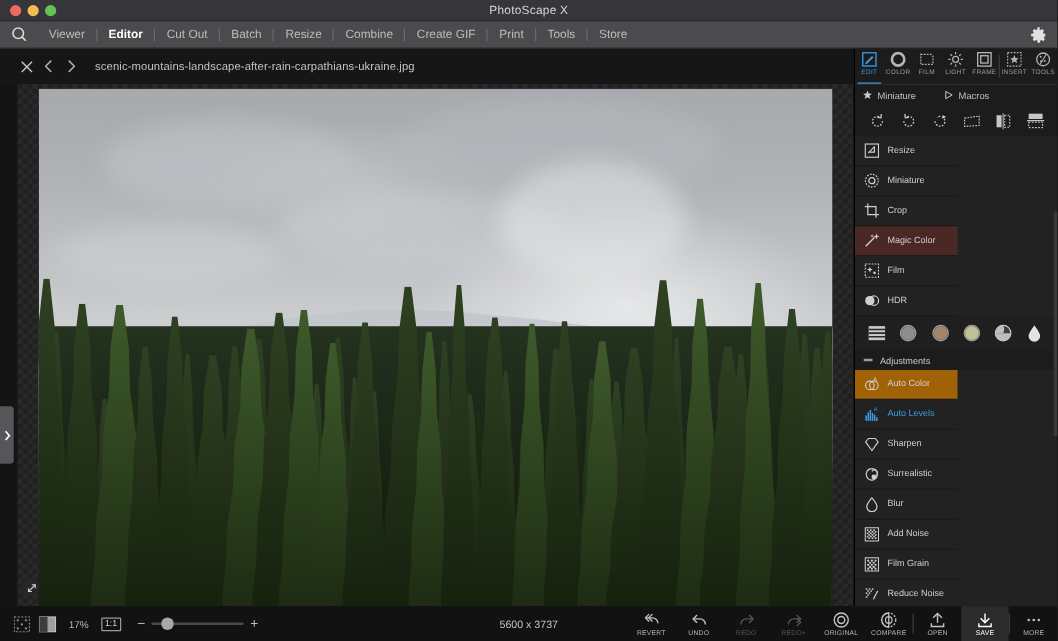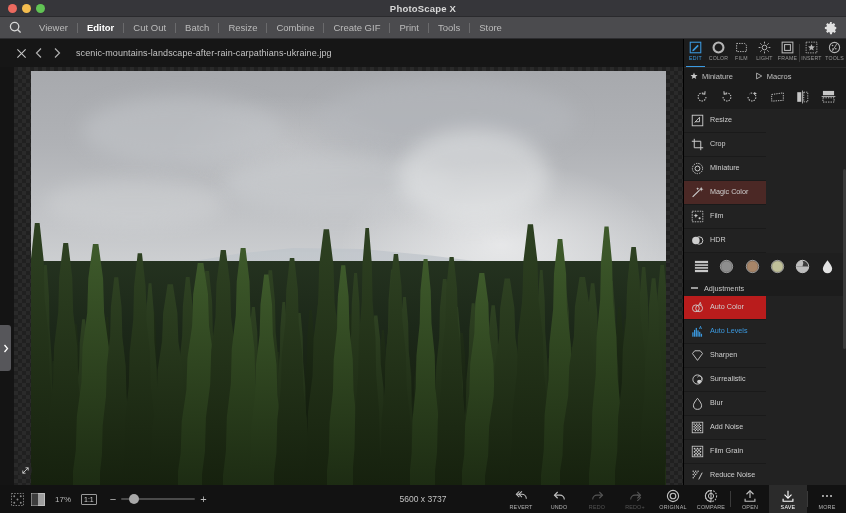--- a/index.html
+++ b/index.html
@@ -18,21 +18,21 @@
     background: #36363a; display: flex; align-items: center;
     border-bottom: 1px solid #2a2a2d;
   }
   .lights { display: flex; gap: 5px; margin-left: 8px; }
   .light { width: 9px; height: 9px; border-radius: 50%; }
   .l-red { background: #ec6a5f; }
   .l-yel { background: #f4bd4f; }
   .l-grn { background: #61c454; }
   .app-title {
     position: absolute; left: 0; right: 0; text-align: center;
-    font-size: 9.5px; color: #d8d8d8; font-weight: bold; letter-spacing: .2px;
+    font-size: 9.5px; color: #d8d8d8; font-weight: normal; letter-spacing: .2px;
   }
 
   
   .menubar {
     position: absolute; left: 0; top: 17px; width: 846px; height: 22px;
     background: #4b4b4e; display: flex; align-items: center;
     border-bottom: 1px solid #2d2d30;
   }
   .menu-logo {
     width: 30px; height: 22px; display: flex; align-items: center; justify-content: center;
@@ -181,21 +181,21 @@
 
   .tool-grid { display: flex; flex-wrap: wrap; background: #222222; }
   .tcell {
     width: 81.5px; height: 24px; display: flex; align-items: center;
     padding-left: 6px; gap: 6px; cursor: pointer;
     border-bottom: 1px solid #1a1a1a;
   }
   .tcell .tic { width: 14px; height: 14px; flex: 0 0 14px; display: flex; align-items: center; justify-content: center; }
   .tcell .tlb { font-size: 7.2px; color: #cfcfcf; line-height: 1.12; }
   .tcell.hl-red { background: #4b2825; }
-  .tcell.hl-brown { background: #b91c1c; }
+  .tcell.hl-brown { background: #a16207; }
   .tcell.blue .tlb { color: #3b9ae1; }
 
   .filter-row {
     display: flex; align-items: center; justify-content: space-around;
     height: 27px; background: #1f1f1f; padding: 0 5px;
   }
   .fsw { width: 15px; height: 15px; cursor: pointer; }
 
   .sec-hdr {
     display: flex; align-items: center; gap: 6px;
@@ -613,34 +613,34 @@
               <rect x="1.5" y="1.5" width="13" height="13" fill="none" stroke="#cfcfcf" stroke-width="1.1"></rect>
               <polyline points="10.5,4 10.5,9.5 5,9.5" fill="none" stroke="#cfcfcf" stroke-width="1.1"></polyline>
               <line x1="10.5" y1="4" x2="4.5" y2="10.5" stroke="#cfcfcf" stroke-width="1.1"></line>
             </svg>
           </span>
           <span class="tlb">Resize</span>
         </div>
         <div class="tcell">
           <span class="tic">
             <svg width="13" height="13" viewBox="0 0 16 16">
+              <circle cx="8" cy="8" r="6.3" fill="none" stroke="#cfcfcf" stroke-width="1.2" stroke-dasharray="1.7 1.3"></circle>
+              <circle cx="8" cy="8" r="3" fill="none" stroke="#cfcfcf" stroke-width="1.2"></circle>
+            </svg>
+          </span>
+          <span class="tlb">Miniature</span>
+        </div>
+        <div class="tcell">
+          <span class="tic">
+            <svg width="13" height="13" viewBox="0 0 16 16">
               <path d="M4 1 V12 H15" fill="none" stroke="#cfcfcf" stroke-width="1.2"></path>
               <path d="M1 4 H12 V15" fill="none" stroke="#cfcfcf" stroke-width="1.2"></path>
             </svg>
           </span>
           <span class="tlb">Crop</span>
-        </div>
-        <div class="tcell">
-          <span class="tic">
-            <svg width="13" height="13" viewBox="0 0 16 16">
-              <circle cx="8" cy="8" r="6.3" fill="none" stroke="#cfcfcf" stroke-width="1.2" stroke-dasharray="1.7 1.3"></circle>
-              <circle cx="8" cy="8" r="3" fill="none" stroke="#cfcfcf" stroke-width="1.2"></circle>
-            </svg>
-          </span>
-          <span class="tlb">Miniature</span>
         </div>
         <div class="tcell hl-red">
           <span class="tic">
             <svg width="13" height="13" viewBox="0 0 16 16">
               <line x1="2" y1="13.5" x2="10.5" y2="5" stroke="#cfcfcf" stroke-width="1.4"></line>
               <polygon points="12.5,1 13.3,3.1 15.4,3.9 13.3,4.7 12.5,6.8 11.7,4.7 9.6,3.9 11.7,3.1" fill="#cfcfcf"></polygon>
               <polygon points="8.2,1.6 8.7,2.9 10,3.4 8.7,3.9 8.2,5.2 7.7,3.9 6.4,3.4 7.7,2.9" fill="#cfcfcf"></polygon>
             </svg>
           </span>
           <span class="tlb">Magic Color</span>

